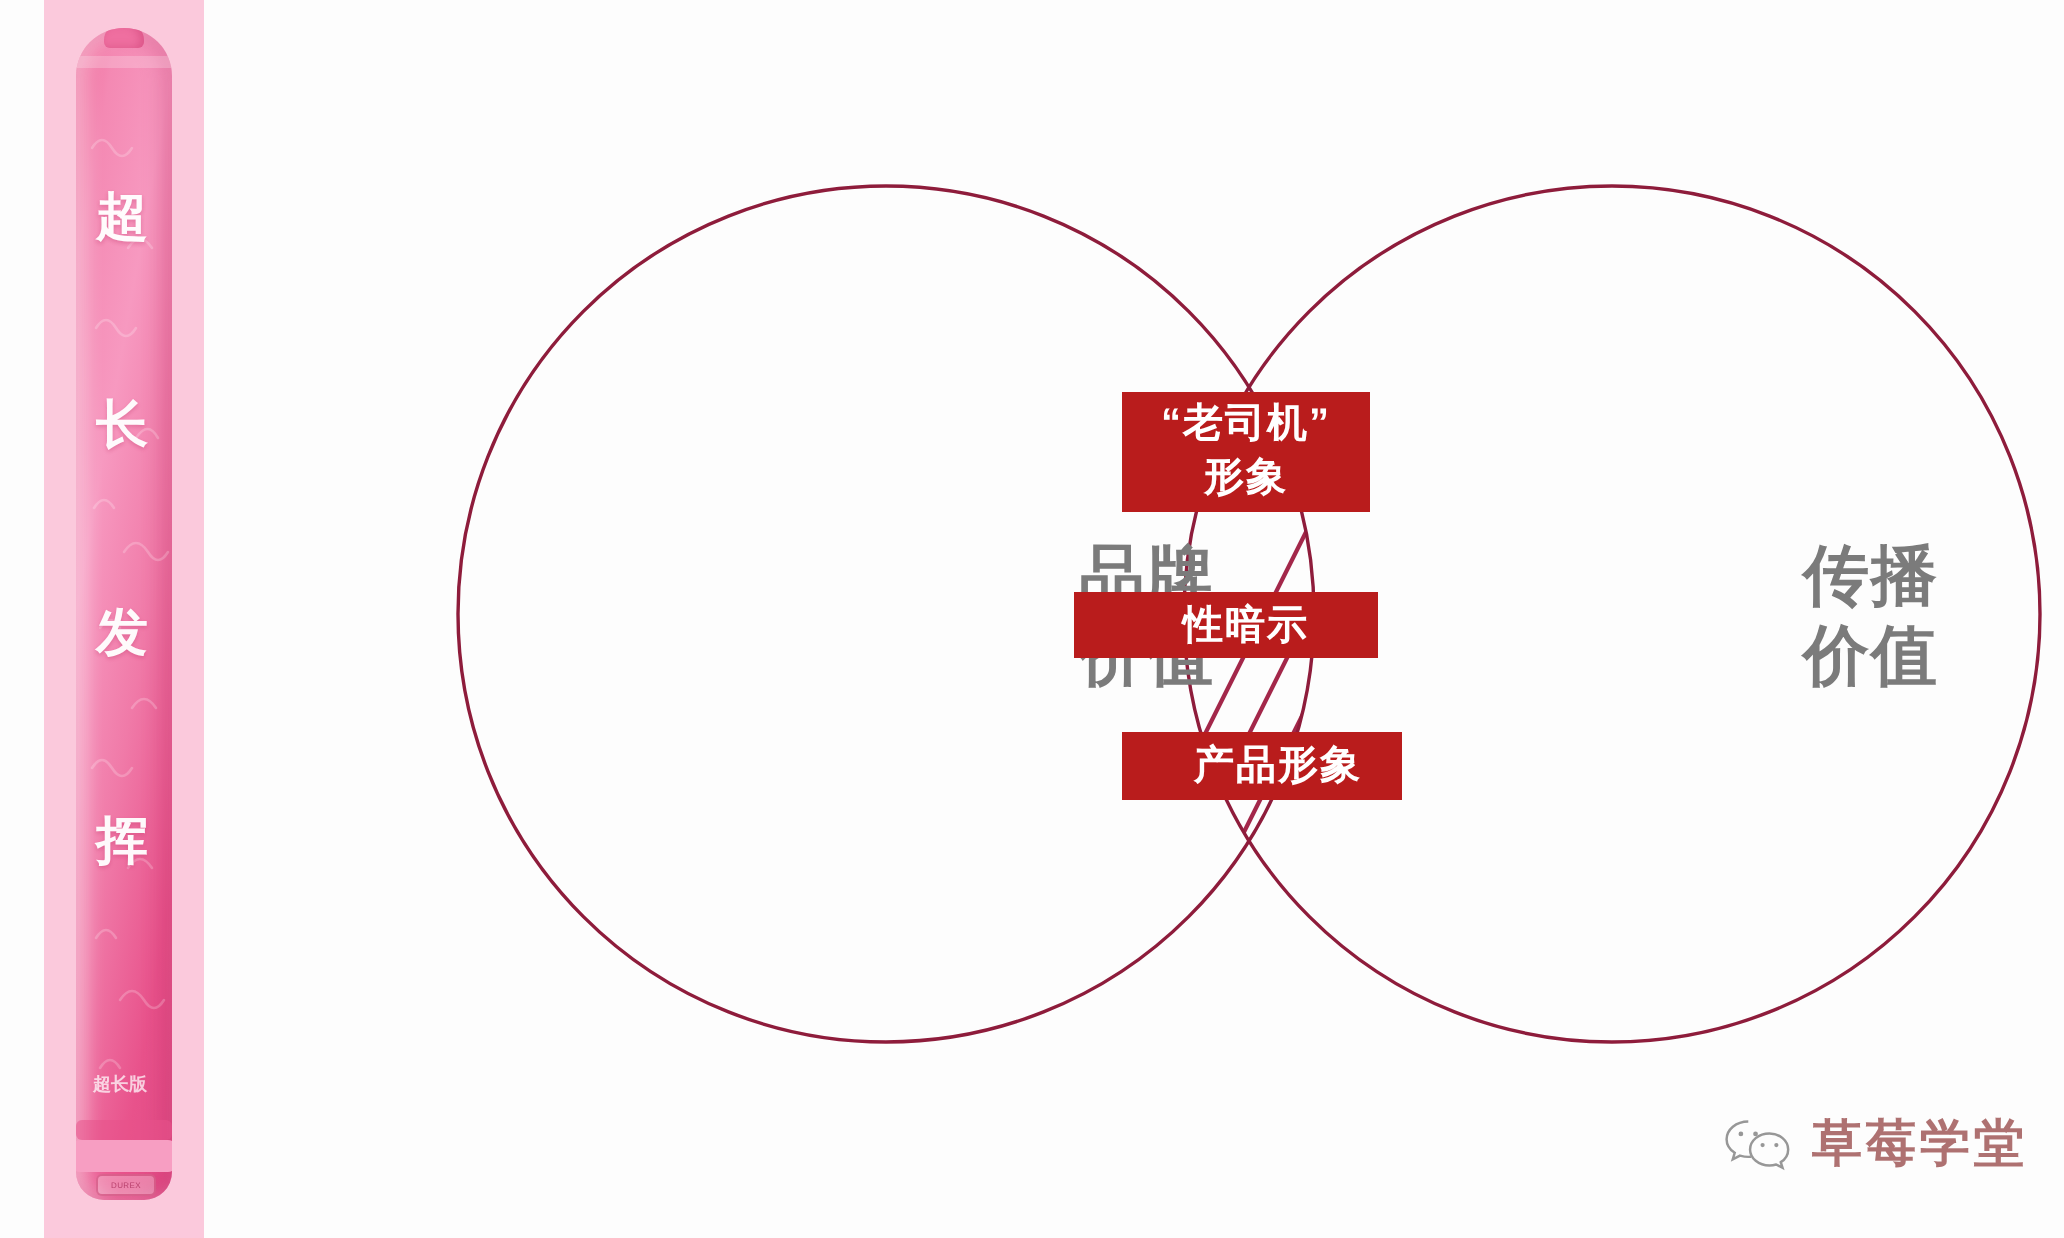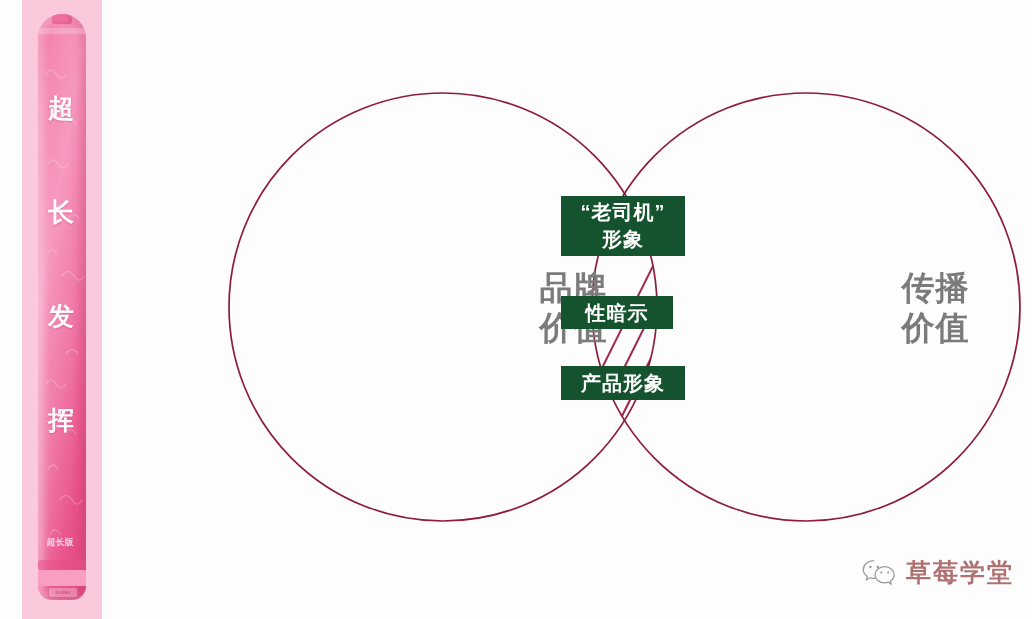--- a/index.html
+++ b/index.html
@@ -148,37 +148,37 @@
     font-size: 33px;
     line-height: 40px;
     letter-spacing: 1px;
     white-space: pre;
   }
   .circle-label.left  { left: 356px; top: 268px; width: 175px; }
   .circle-label.right { left: 718px; top: 268px; width: 175px; }
 
   .tag {
     position: absolute;
-    background: #14532d;
+    background: #b91c1c;
     color: #ffffff;
     font-weight: 700;
     text-align: center;
     letter-spacing: 1px;
     white-space: pre;
     display: flex;
     align-items: center;
     justify-content: center;
   }
   .tag-two-line { font-size: 20px; line-height: 27px; }
   .tag-one-line { font-size: 20px; line-height: 26px; }
 
   .tag.tag-laosiji   { left: 561px; top: 196px; width: 124px; height: 60px; }
   .tag.tag-gaokao    { left: 734px; top: 196px; width: 113px; height: 60px; }
-  .tag.tag-xinganshi { left: 561px; top: 296px; width: 112px; height: 33px; }
-  .tag.tag-chanpin   { left: 561px; top: 366px; width: 124px; height: 34px; }
+  .tag.tag-xinganshi { left: 537px; top: 296px; width: 132px; height: 33px; padding-left: 20px; }
+  .tag.tag-chanpin   { left: 561px; top: 366px; width: 124px; height: 34px; padding-left: 16px; }
 
   
   .watermark {
     position: absolute;
     right: 18px;
     bottom: 32px;
     display: flex;
     align-items: center;
     gap: 9px;
     opacity: .62;

